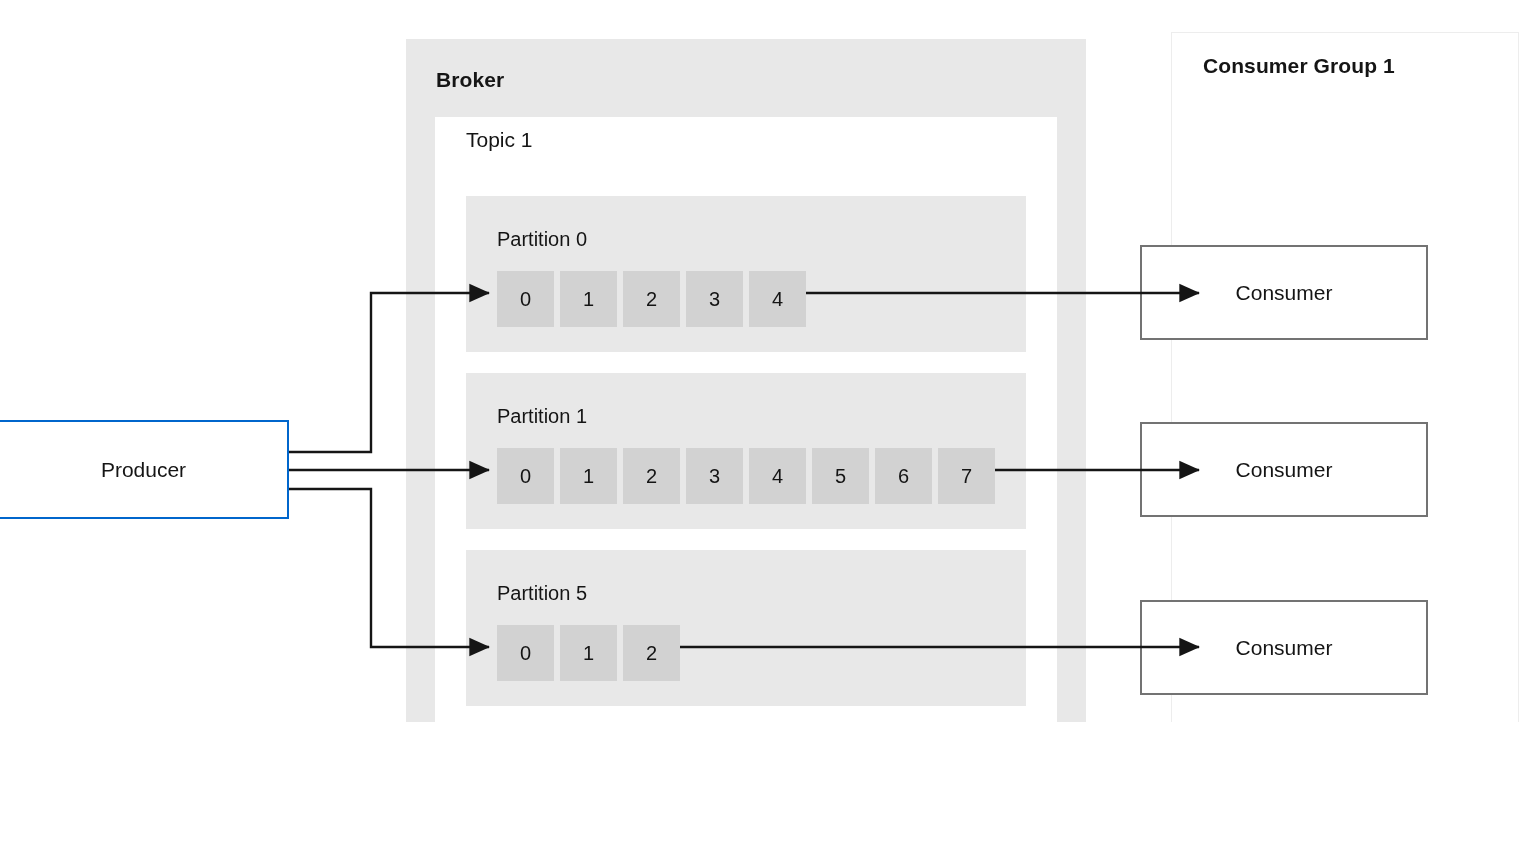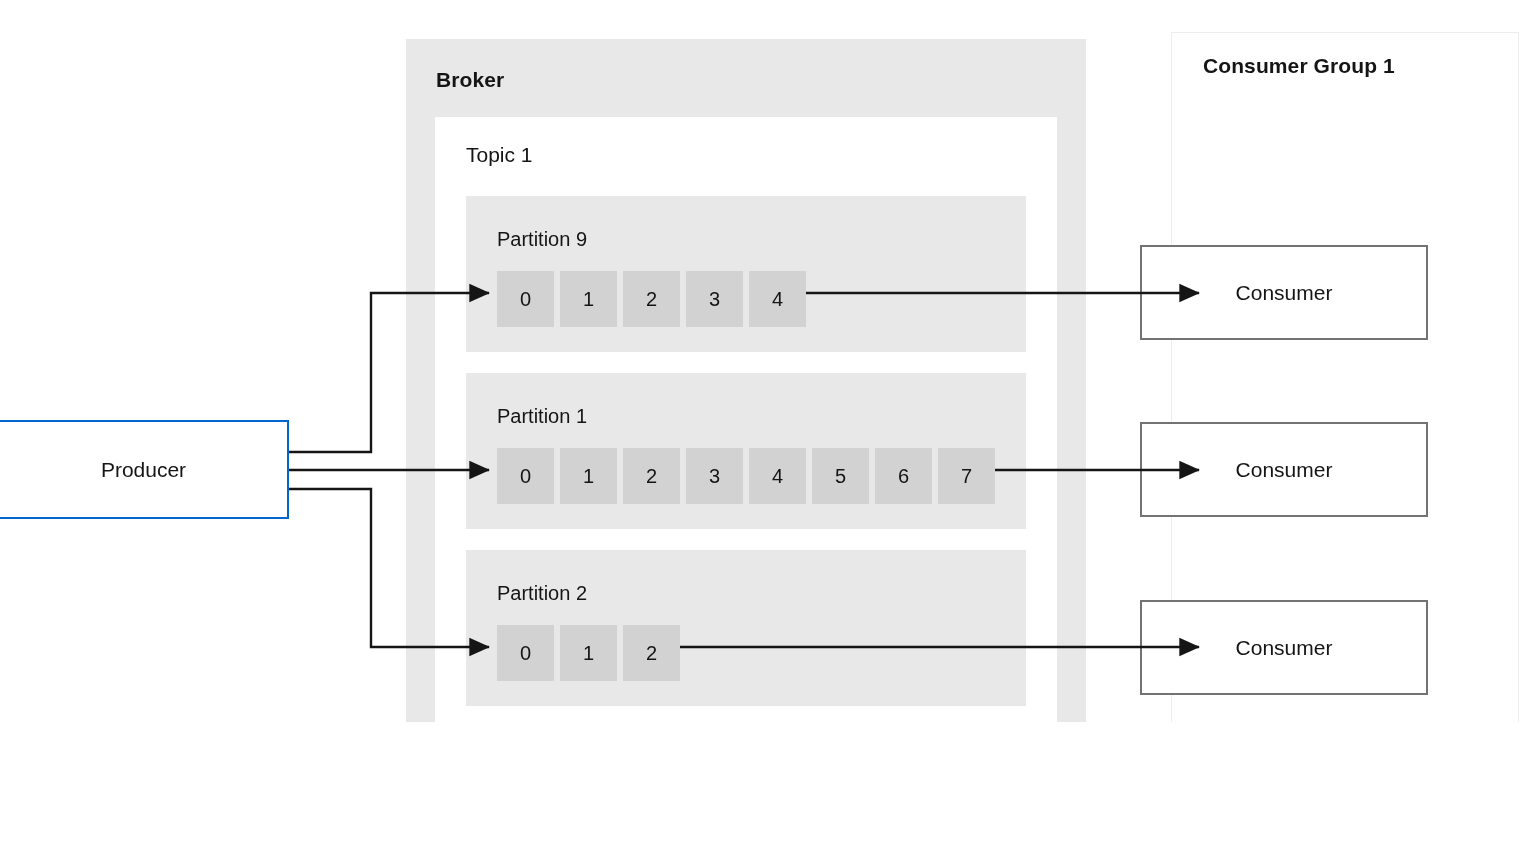--- a/index.html
+++ b/index.html
@@ -40,21 +40,21 @@
     position: absolute;
     left: 435px;
     top: 117px;
     width: 622px;
     height: 621px;
     background: #ffffff;
   }
   .topic-title {
     position: absolute;
     left: 466px;
-    top: 143px;
+    top: 128px;
     font-size: 21px;
     font-weight: normal;
     color: #151515;
   }
   
   .partition-box {
     position: absolute;
     left: 466px;
     width: 560px;
     height: 156px;
@@ -163,21 +163,21 @@
 
 <div id="canvas">
 
   <div class="broker-box"></div>
   <div class="broker-title">Broker</div>
 
   <div class="topic-box"></div>
   <div class="topic-title">Topic 1</div>
 
   <div class="partition-box" style="top:196px;">
-    <div class="partition-label">Partition 9</div>
+    <div class="partition-label">Partition 0</div>
     <div class="cells">
       <div class="cell">0</div>
       <div class="cell">1</div>
       <div class="cell">2</div>
       <div class="cell">3</div>
       <div class="cell">4</div>
     </div>
   </div>
 
   <div class="partition-box" style="top:373px;text-align:center;">
@@ -188,21 +188,21 @@
       <div class="cell">2</div>
       <div class="cell">3</div>
       <div class="cell">4</div>
       <div class="cell">5</div>
       <div class="cell">6</div>
       <div class="cell">7</div>
     </div>
   </div>
 
   <div class="partition-box" style="top:550px;">
-    <div class="partition-label">Partition 2</div>
+    <div class="partition-label">Partition 5</div>
     <div class="cells">
       <div class="cell">0</div>
       <div class="cell">1</div>
       <div class="cell">2</div>
     </div>
   </div>
 
   <div class="cg-box"></div>
   <div class="cg-title">Consumer Group 1</div>
 

